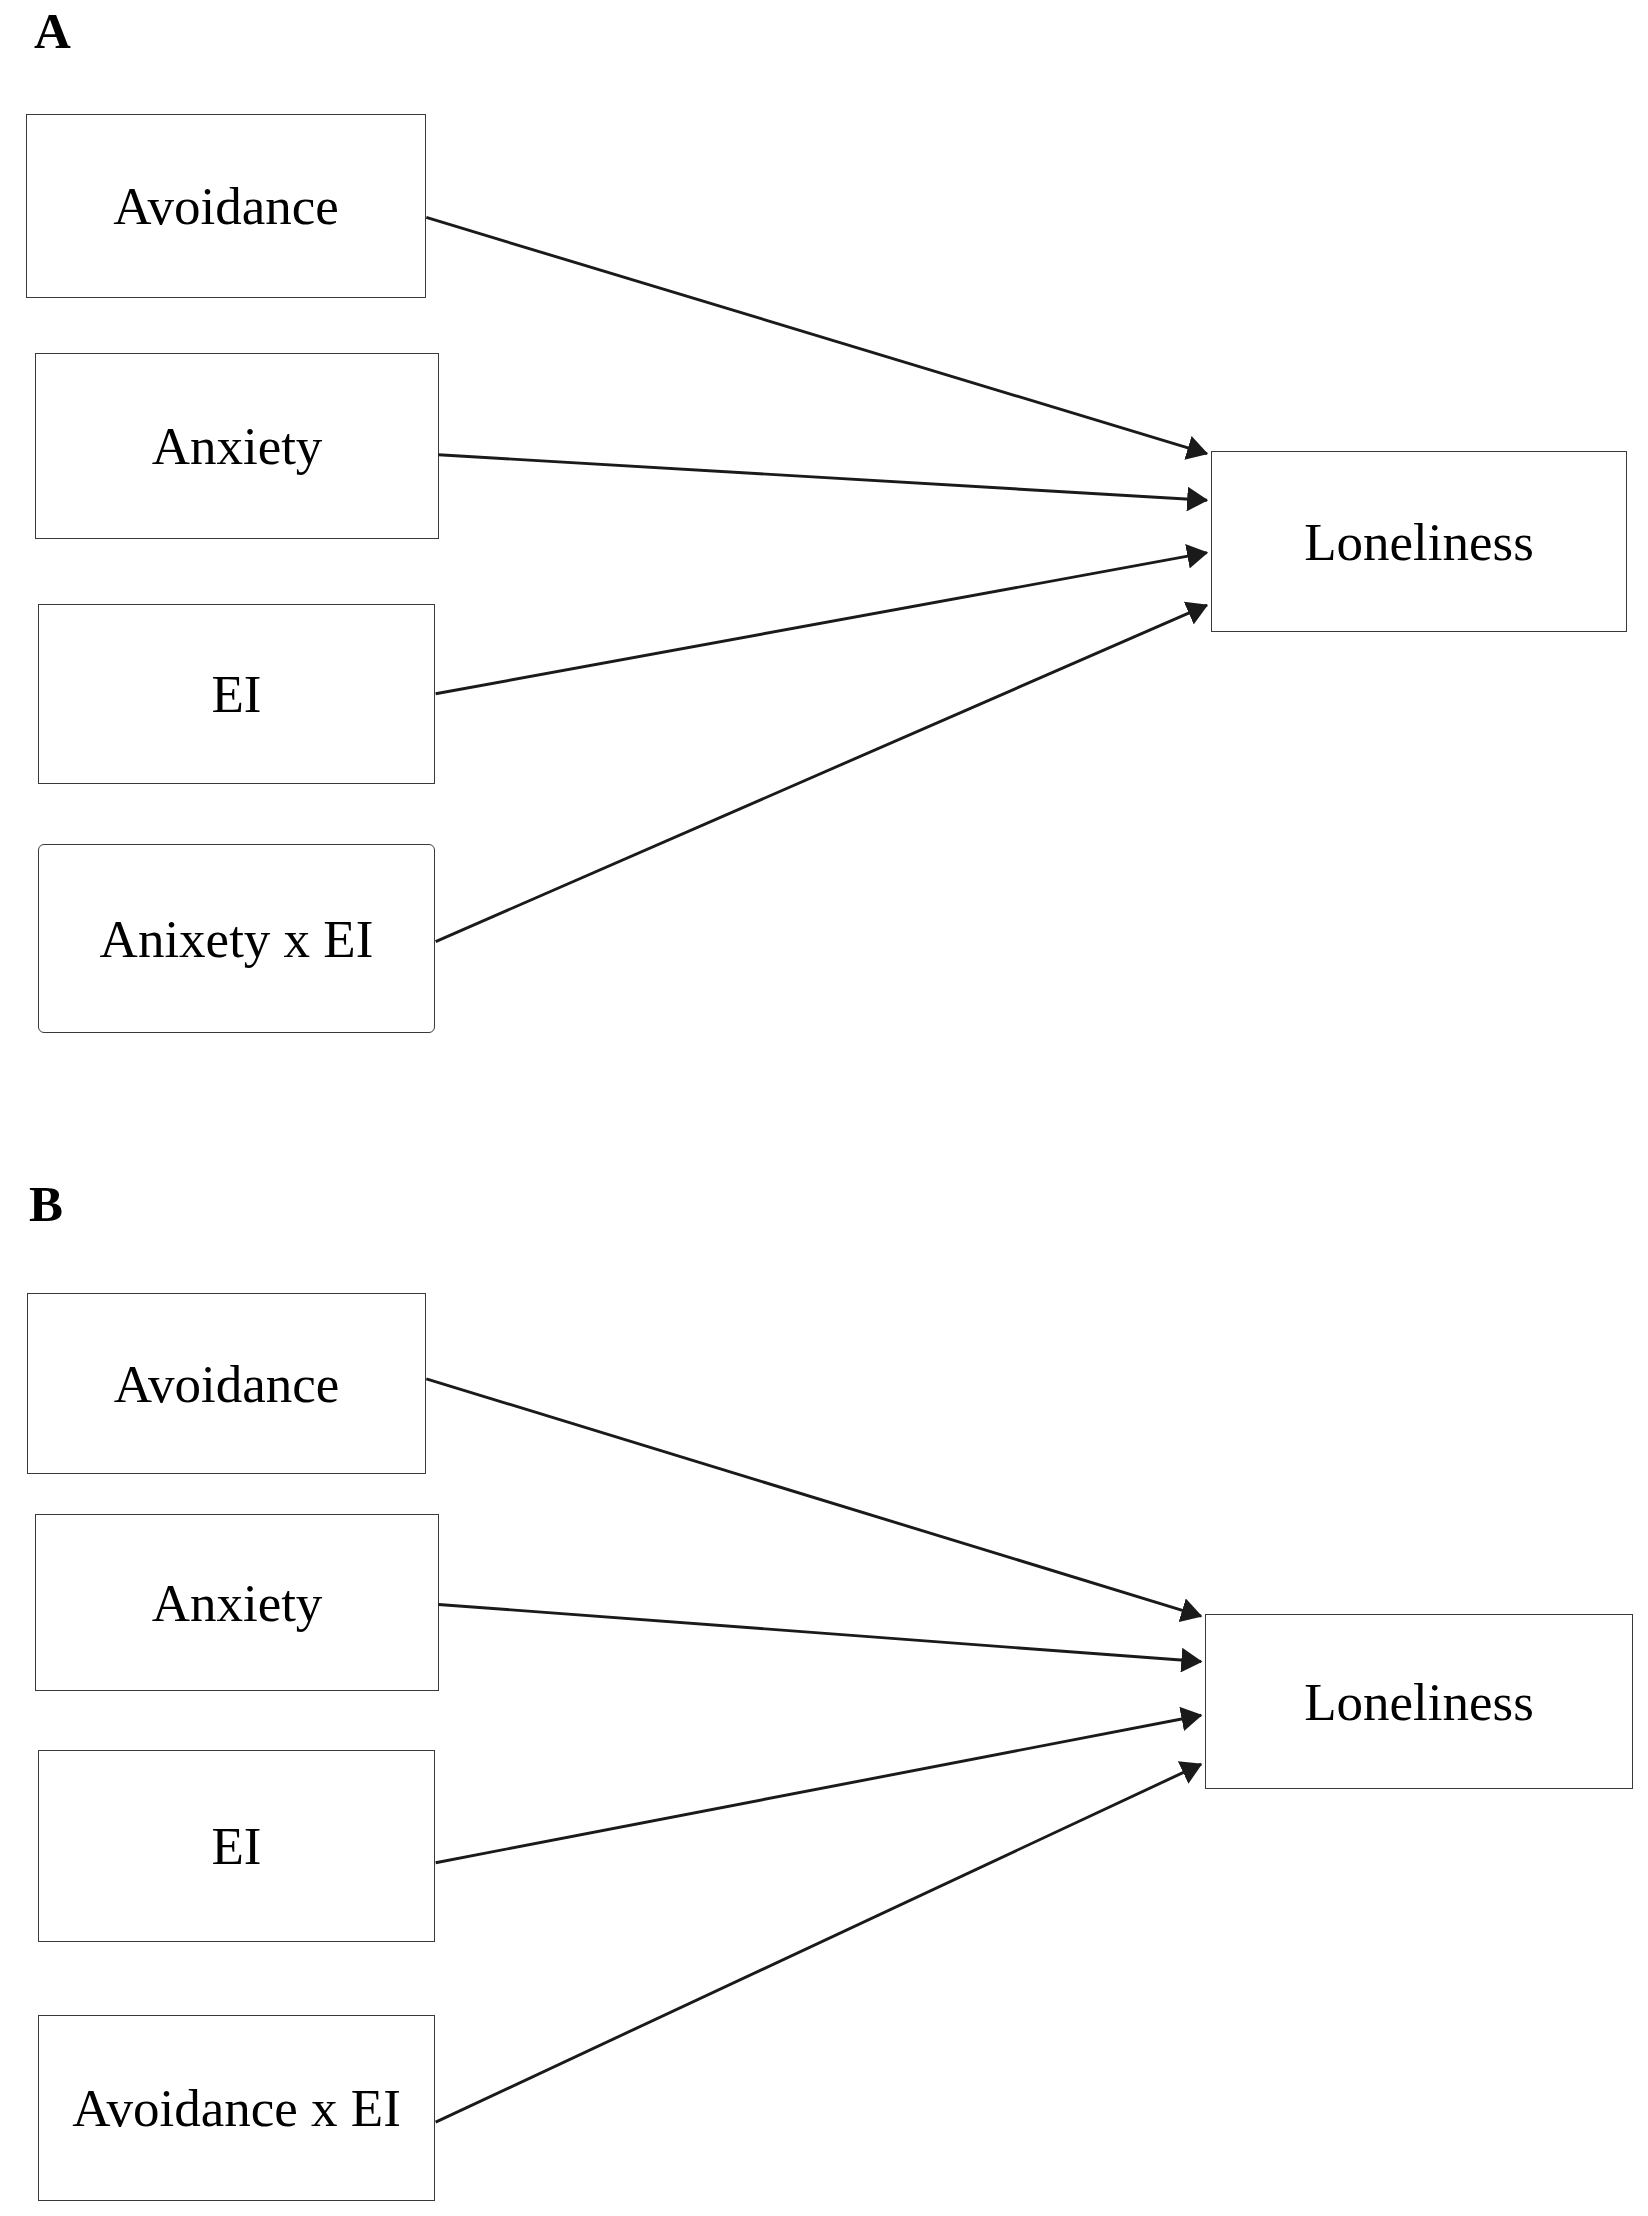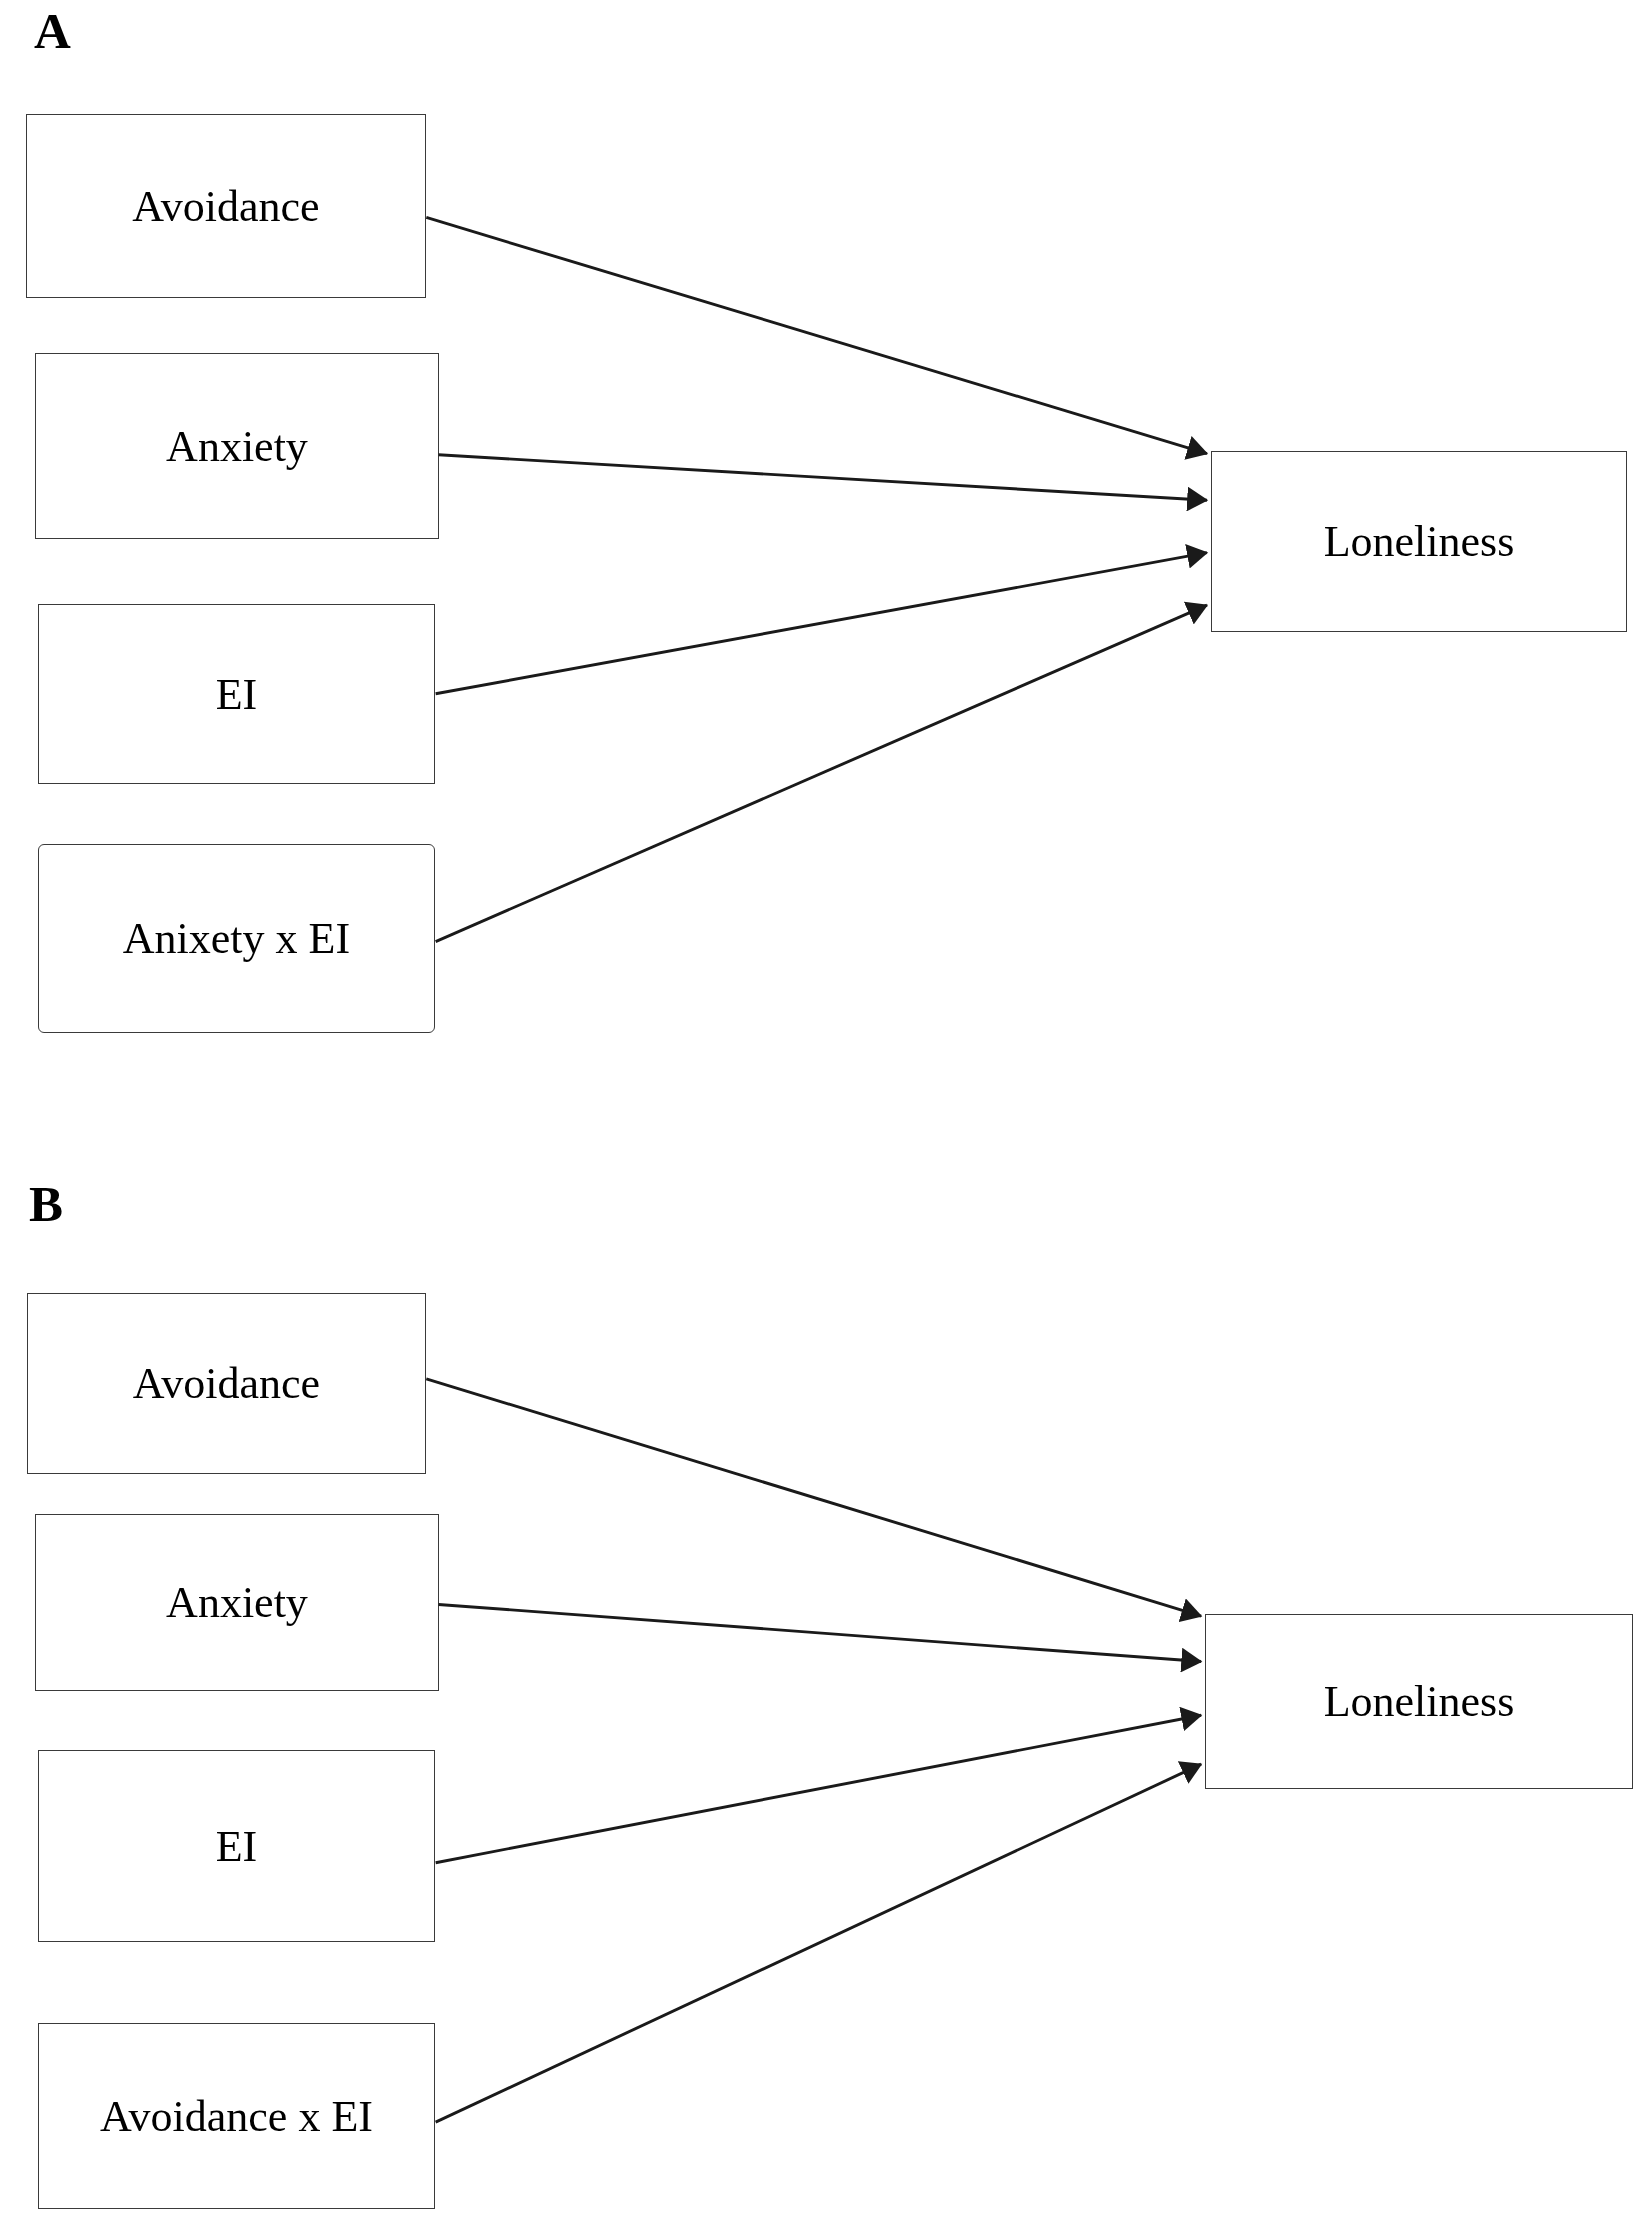--- a/index.html
+++ b/index.html
@@ -32,21 +32,21 @@
   .box {
     position: absolute;
     box-sizing: border-box;
     border: 1.7px solid var(--box_border_color, #3a3a3a);
     background: #ffffff;
     display: flex;
     align-items: center;
     justify-content: center;
   }
   .box-label {
-    font-size: 44px;
+    font-size: 53px;
     color: var(--text_color, #000000);
     white-space: nowrap;
   }
   svg.arrows-layer {
     position: absolute;
     left: 0; top: 0;
     width: 1649px;
     height: 2216px;
     pointer-events: none;
   }
@@ -96,21 +96,21 @@
     </div>
 
     <div class="box" style="left:35px; top:1514px; width:404px; height:177px;">
       <span class="box-label">Anxiety</span>
     </div>
 
     <div class="box" style="left:38px; top:1750px; width:397px; height:192px;">
       <span class="box-label">EI</span>
     </div>
 
-    <div class="box" style="left:38px; top:2015px; width:397px; height:186px;margin-top:8px;">
+    <div class="box" style="left:38px; top:2015px; width:397px; height:186px;">
       <span class="box-label">Avoidance x EI</span>
     </div>
 
     <div class="box" style="left:1205px; top:1614px; width:428px; height:175px;">
       <span class="box-label">Loneliness</span>
     </div>
   </section>
 
   <svg class="arrows-layer" viewBox="0 0 2828 3801" xmlns="http://www.w3.org/2000/svg">
     <defs>

